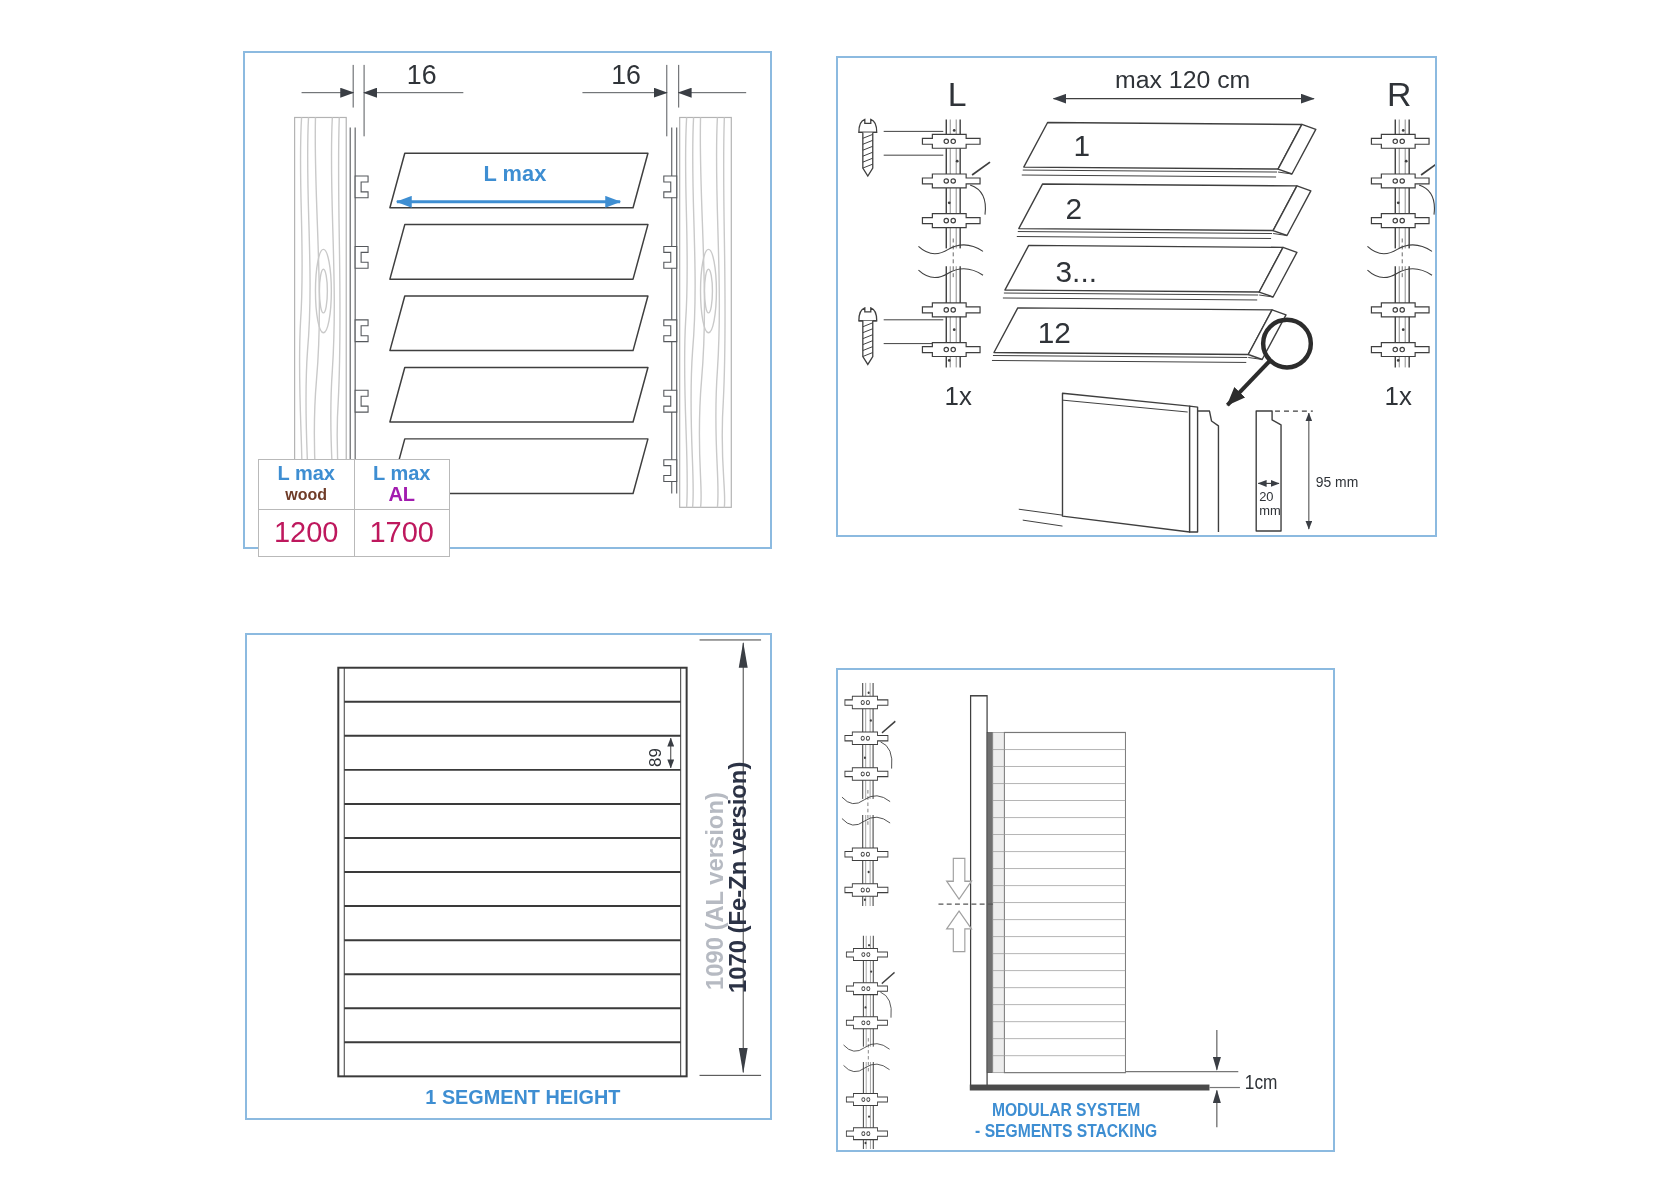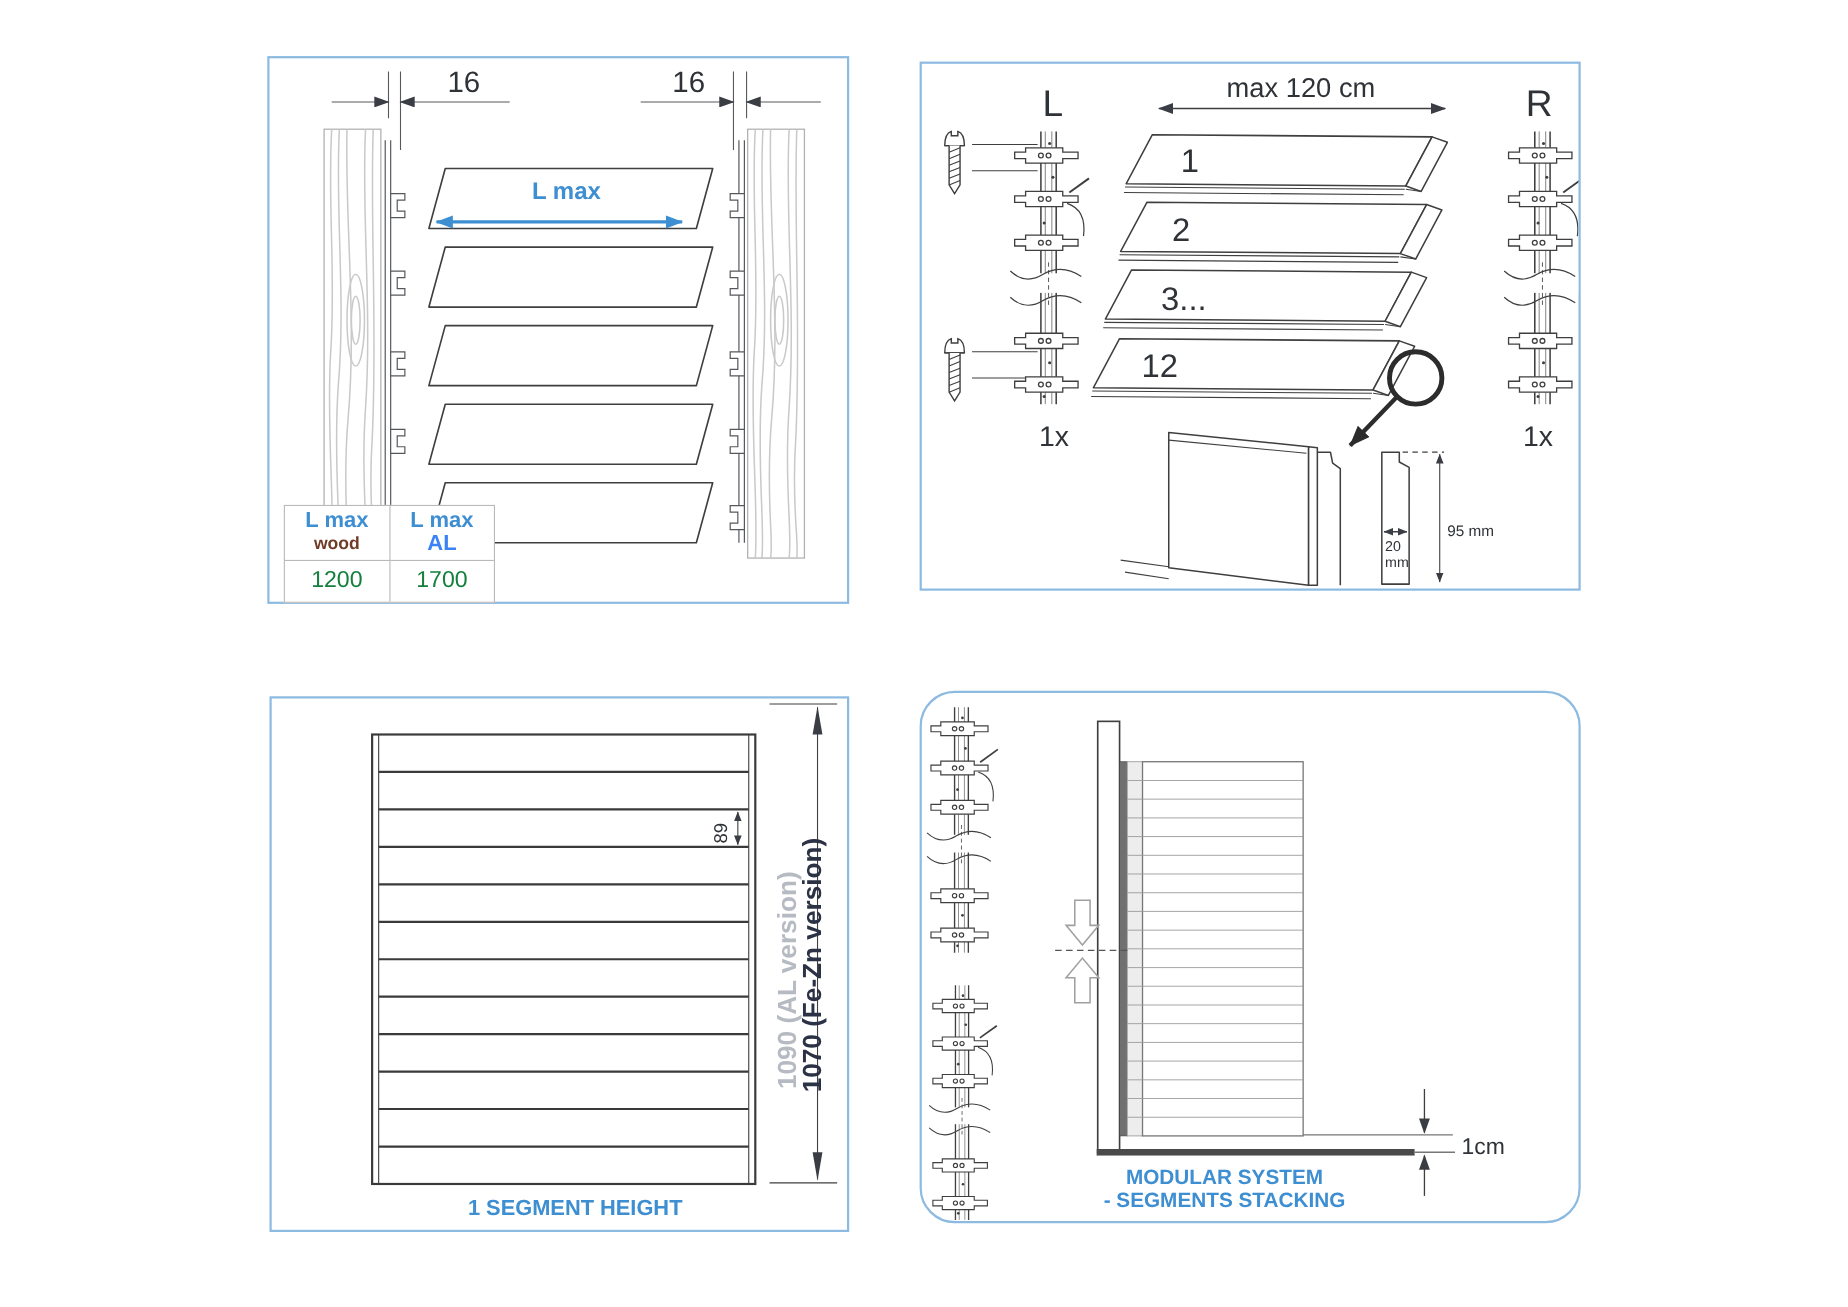--- a/index.html
+++ b/index.html
@@ -14,22 +14,22 @@
   .panel svg{display:block;width:100%;height:100%;}
   svg text{font-family:"Liberation Sans",sans-serif;}
   .lmax-table{position:absolute;left:13px;top:406px;width:190px;background:#fff;
     border:1px solid #b9b9b9;font-family:"Liberation Sans",sans-serif;z-index:5;}
   .lt-row{display:flex;}
   .lt-cell{flex:1;text-align:center;border-right:1px solid #b9b9b9;}
   .lt-cell:last-child{border-right:none;}
   .lt-head .lt-cell{padding:3px 0 4px 0;border-bottom:1px solid #b9b9b9;line-height:21px;}
   .lt-head .t1{color:var(--blue);font-size:20px;font-weight:600;display:block;}
   .lt-head .t2w{color:#6f3c28;font-size:16px;font-weight:600;display:block;}
-  .lt-head .t2a{color:#3b82f6;font-size:20px;font-weight:600;display:block;}
-  .lt-vals .lt-cell{padding:6px 0 7px 0;color:#15803d;font-size:21px;}
+  .lt-head .t2a{color:#a21caf;font-size:20px;font-weight:600;display:block;}
+  .lt-vals .lt-cell{padding:6px 0 7px 0;color:#be185d;font-size:29px;}
 </style>
 </head>
 <body>
 
 <div id="sheet">
 
 <svg width="0" height="0" style="position:absolute">
   <defs>
     <marker id="ah" markerWidth="14" markerHeight="10" refX="13" refY="5" orient="auto-start-reverse" markerUnits="userSpaceOnUse">
           <path d="M0,0 L14,5 L0,10 Z" fill="#3a3e44"></path>
@@ -264,21 +264,21 @@
       <line x1="456" y1="444" x2="518" y2="444"></line>
       <line x1="500" y1="8" x2="500" y2="441" marker-start="url(#ahL)" marker-end="url(#ahL)"></line>
     </g>
     <text transform="translate(480,358) rotate(-90)" font-size="24" font-weight="600" fill="#b6bac2">1090 (AL version)</text>
     <text transform="translate(503,361) rotate(-90)" font-size="24" font-weight="700" fill="#2b3245">1070 (Fe-Zn version)</text>
 
     <text x="278" y="473" text-anchor="middle" font-size="20" font-weight="600" fill="#3e8ed2">1 SEGMENT HEIGHT</text>
   </svg>
 </div>
 
-<div class="panel" style="left:836px;top:628px;width:601px;height:484px;border-radius:32px;">
+<div class="panel" style="left:836px;top:668px;width:499px;height:484px;">
   <svg viewBox="0 0 601 484" preserveAspectRatio="none">
 
     <use href="#railA" transform="translate(3,13) scale(0.9)"></use>
     <use href="#railA" transform="translate(5,268) scale(0.86)"></use>
 
     <g>
       <rect x="161" y="26" width="20" height="395" fill="#fff" stroke="#3f3f3f" stroke-width="1.5"></rect>
       <rect x="181" y="63" width="7" height="343" fill="#707070" stroke="#3f3f3f" stroke-width="0.6"></rect>
       <rect x="188" y="63" width="14" height="343" fill="#ededed" stroke="#9a9a9a" stroke-width="0.8"></rect>
       <rect x="202" y="63" width="147" height="343" fill="#fff" stroke="#777" stroke-width="1.2"></rect>

